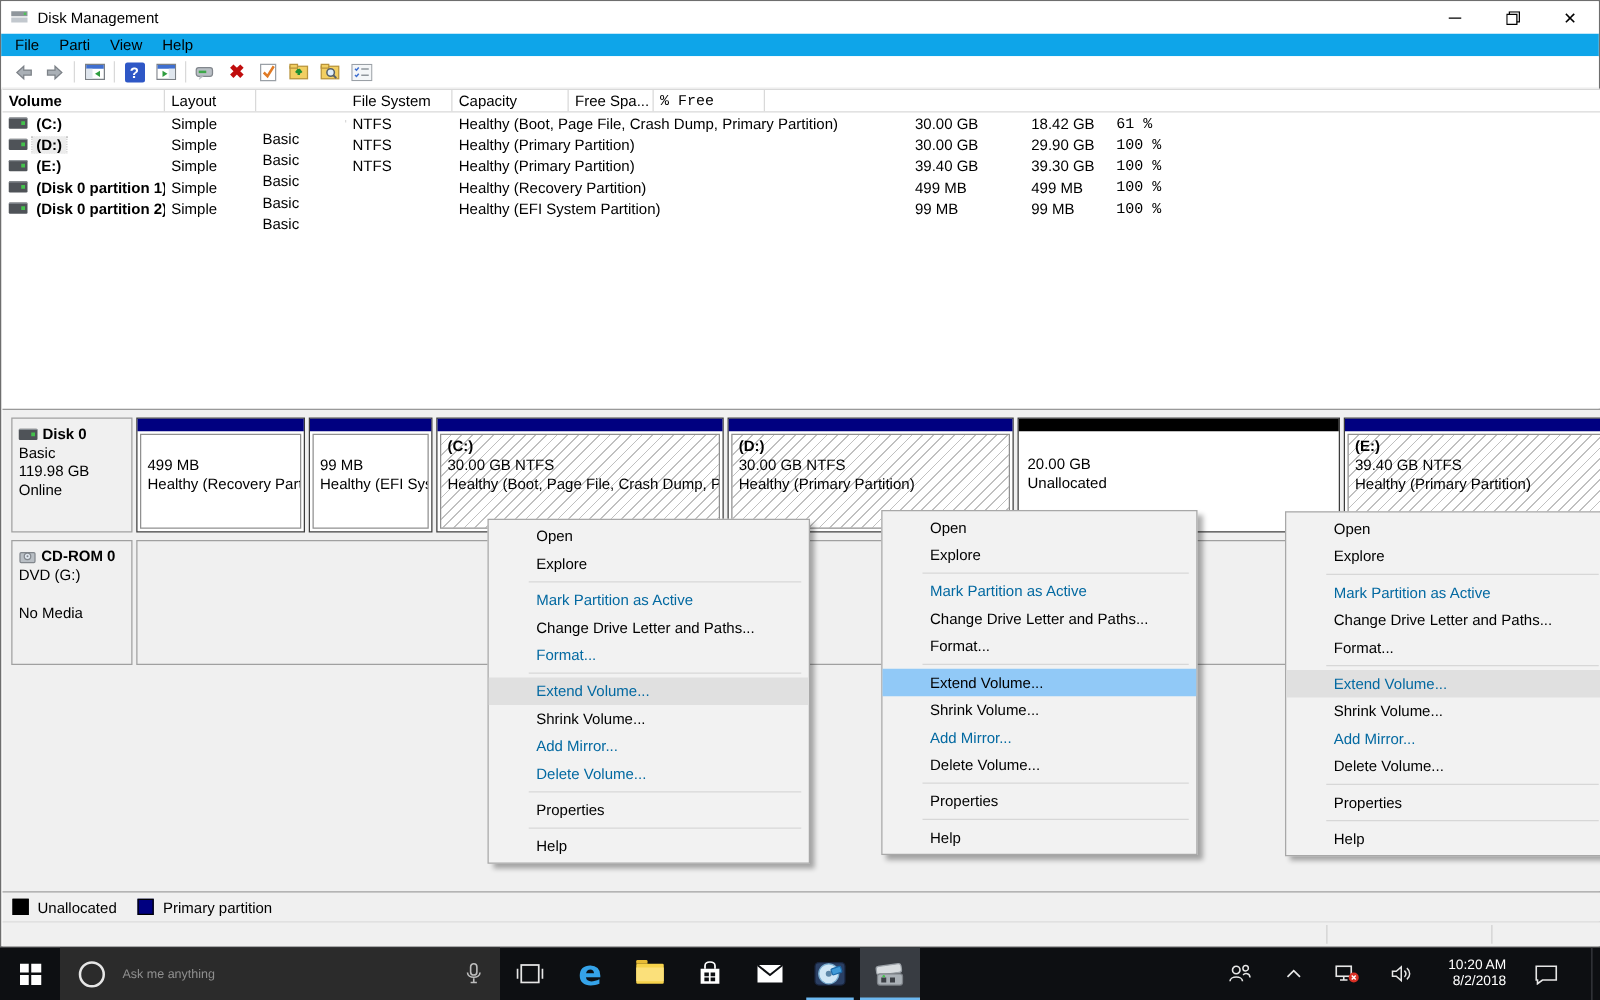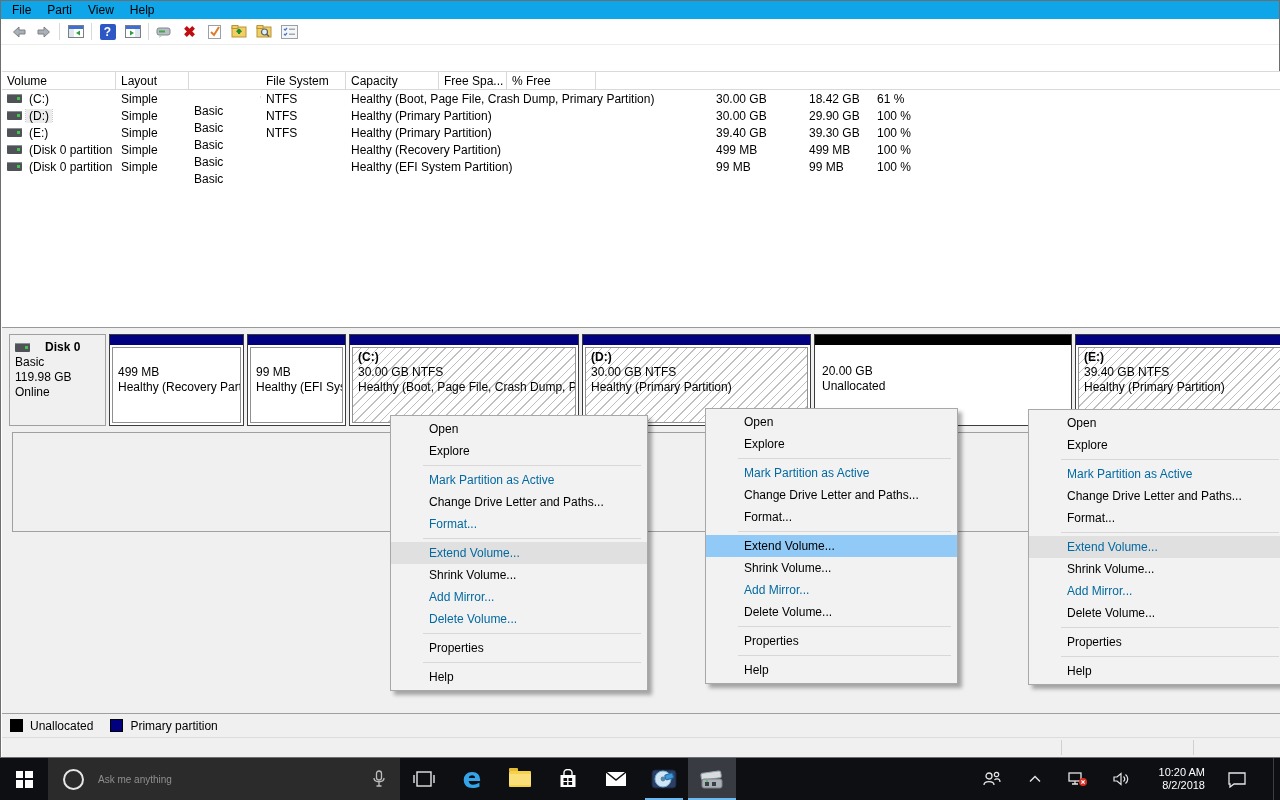--- a/index.html
+++ b/index.html
@@ -25,34 +25,34 @@
   .tb-help { width:16px; height:16px; background:#2e57c6; color:#fff; font-weight:bold; font-size:12px; display:flex; align-items:center; justify-content:center; border-radius:2px; }
   .tb-x { color:#c00d0d; font-weight:bold; font-size:15px; line-height:15px; }
 
   
   .list-pane { position:absolute; top:70px; left:1px; width:1278px; height:256px; background:#fff; }
   .lt-header { display:flex; height:19px; border-top:1px solid #d9d9d9; border-bottom:1px solid #d9d9d9; font-size:12px; }
   .lt-col { padding:2px 0 0 5px; border-right:1px solid #d9d9d9; overflow:hidden; white-space:nowrap; }
   .lt-fill { flex:1; border-right:none; }
   .lt-row { display:flex; height:17px; align-items:center; font-size:12px; }
   .lt-cell { padding-left:5px; overflow:hidden; white-space:nowrap; }
-  .c0{width:114px;} .c1{width:73px;} .c2{width:72px;margin-top:24px;} .c3{width:85px;} .c4{width:365px;} .c5{width:93px;} .c6{width:68px;} .c7{width:89px;}
+  .c0{width:130px;font-weight:bold;} .c1{width:73px;} .c2{width:72px;margin-top:24px;} .c3{width:85px;} .c4{width:365px;} .c5{width:93px;} .c6{width:68px;} .c7{width:89px;font-family:Liberation Mono, monospace;}
   .cell-volume { display:flex; align-items:center; padding-left:3px; }
   .vol-icon { width:15px; height:9px; background:#4f5358; border-radius:1px; margin:0 4px 0 2px; position:relative; flex:none; box-shadow:inset 0 1px 0 #8b9095; }
   .vol-icon::after { content:""; position:absolute; right:2px; top:3px; width:3px; height:3px; background:#44c34c; }
   .vol-label { padding:0 3px; }
   .vol-label.sel { background:#ececec; outline:1px dotted #c9c9c9; }
 
   
   .graph-pane { position:absolute; top:326px; left:1px; width:1278px; height:386px; background:#f0f0f0; border-top:1px solid #999; }
   .disk-row { position:absolute; left:7px; right:6px; display:flex; }
   .row-disk0 { top:6px; height:92px; }
   .row-cdrom { top:104px; height:100px; }
   .disk-info { width:97px; flex:none; border:1px solid #a0a0a0; background:#f0f0f0; font-size:12px; line-height:15px; padding:5px 0 0 5px; }
-  .disk-title { font-weight:bold; display:flex; align-items:center; gap:15px; }
+  .disk-title { font-weight:bold; display:flex; align-items:center; gap:4px; }
   .drive-ico { width:15px; height:9px; background:#4f5358; border-radius:1px; position:relative; flex:none; box-shadow:inset 0 1px 0 #8b9095; }
   .drive-ico::after { content:""; position:absolute; right:2px; top:3px; width:3px; height:3px; background:#44c34c; }
   .partitions { display:flex; gap:3px; margin-left:3px; flex:1; }
   .part { position:relative; border:1px solid #3c3c3c; background:#fff; flex:none; }
   .part-bar { height:10px; background:#000080; }
   .part.unalloc .part-bar { background:#000; }
   .part-body { position:absolute; top:12px; left:2px; right:2px; bottom:2px; font-size:12px; line-height:15px; padding:2px 0 0 5px; overflow:hidden; white-space:nowrap; }
   .part.vol .part-body { border:1px solid #909090; }
   .part.hatch .part-body { background:repeating-linear-gradient(135deg, rgba(0,0,0,0) 0 5px, rgba(90,90,90,0.38) 5px 6px); }
   .part-name { font-weight:bold; height:15px; }
@@ -101,20 +101,42 @@
   .clock { color:#fff; font-size:11px; line-height:13px; text-align:right; width:52px; }
   .chev { color:#d8d8d8; font-size:12px; }
   .tb-desk { width:5px; border-left:1px solid #3a3d41; height:100%; margin-left:4px; }
 </style>
 </head>
 <body>
 
 <div class="screen">
   <div class="window">
 
+    <div class="titlebar">
+      <svg width="16" height="16">
+          <rect x="1" y="3" width="13" height="4" fill="#8f969c"></rect>
+          <rect x="1" y="8" width="13" height="4" fill="#c2c8ce"></rect>
+          <rect x="11" y="4" width="2" height="2" fill="#4fc15a"></rect>
+        </svg>
+      <span class="title-text">Disk Management</span>
+      <div class="win-controls">
+        <div class="win-btn">
+            <div class="glyph-min"></div>
+          </div>
+        <div class="win-btn">
+          <svg width="11" height="11">
+              <rect x="2.5" y="0.5" width="8" height="8" fill="none" stroke="#000"></rect>
+              <rect x="0.5" y="2.5" width="8" height="8" fill="#fff" stroke="#000"></rect>
+            </svg>
+        </div>
+        <div class="win-btn">
+            <span class="glyph-close">✕</span>
+          </div>
+      </div>
+    </div>
 
     <div class="menubar">
       <span class="menu-item">File</span>
       <span class="menu-item">Parti</span>
       <span class="menu-item">View</span>
       <span class="menu-item">Help</span>
     </div>
 
     <div class="toolbar">
       <div class="tb-btn">
@@ -332,20 +354,33 @@
             <div class="part-body">
               <div class="part-name">(E:)</div>
               <div>39.40 GB NTFS</div>
               <div>Healthy (Primary Partition)</div>
             </div>
           </div>
         </div>
       </div>
 
       <div class="disk-row row-cdrom">
+        <div class="disk-info">
+          <div class="disk-title">
+              <svg width="14" height="12">
+                <rect x="1" y="2" width="12" height="8" rx="1" fill="#b9bfc5" stroke="#82878d"></rect>
+                <circle cx="7" cy="5" r="2.6" fill="#dfe6ee" stroke="#82878d"></circle>
+                <circle cx="7" cy="5" r="0.8" fill="#82878d"></circle>
+              </svg>
+              <span>CD-ROM 0</span>
+            </div>
+          <div>DVD (G:)</div>
+          <div>&nbsp;</div>
+          <div>No Media</div>
+        </div>
         <div class="cd-area"></div>
       </div>
     </div>
 
     <div class="legend">
       <span class="swatch sw-unalloc"></span>
       <span class="legend-label">Unallocated</span>
       <span class="swatch sw-primary"></span>
       <span class="legend-label">Primary partition</span>
     </div>

